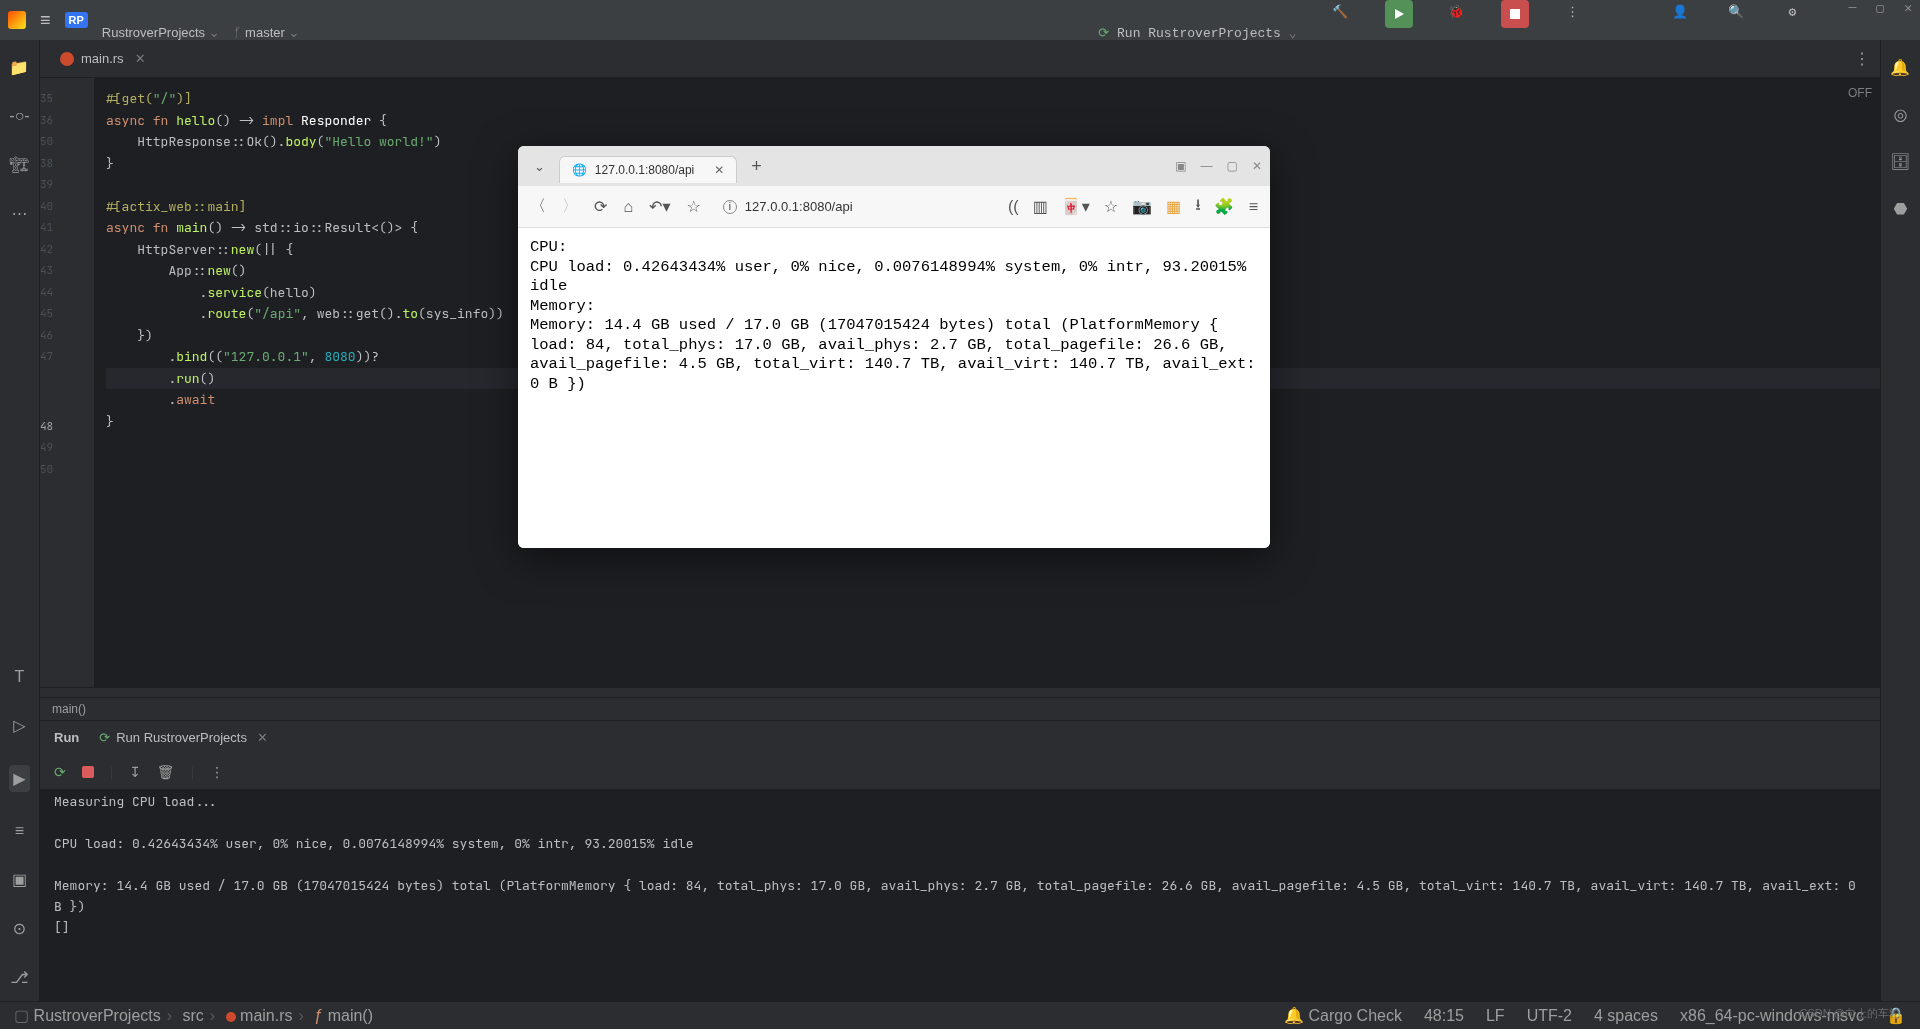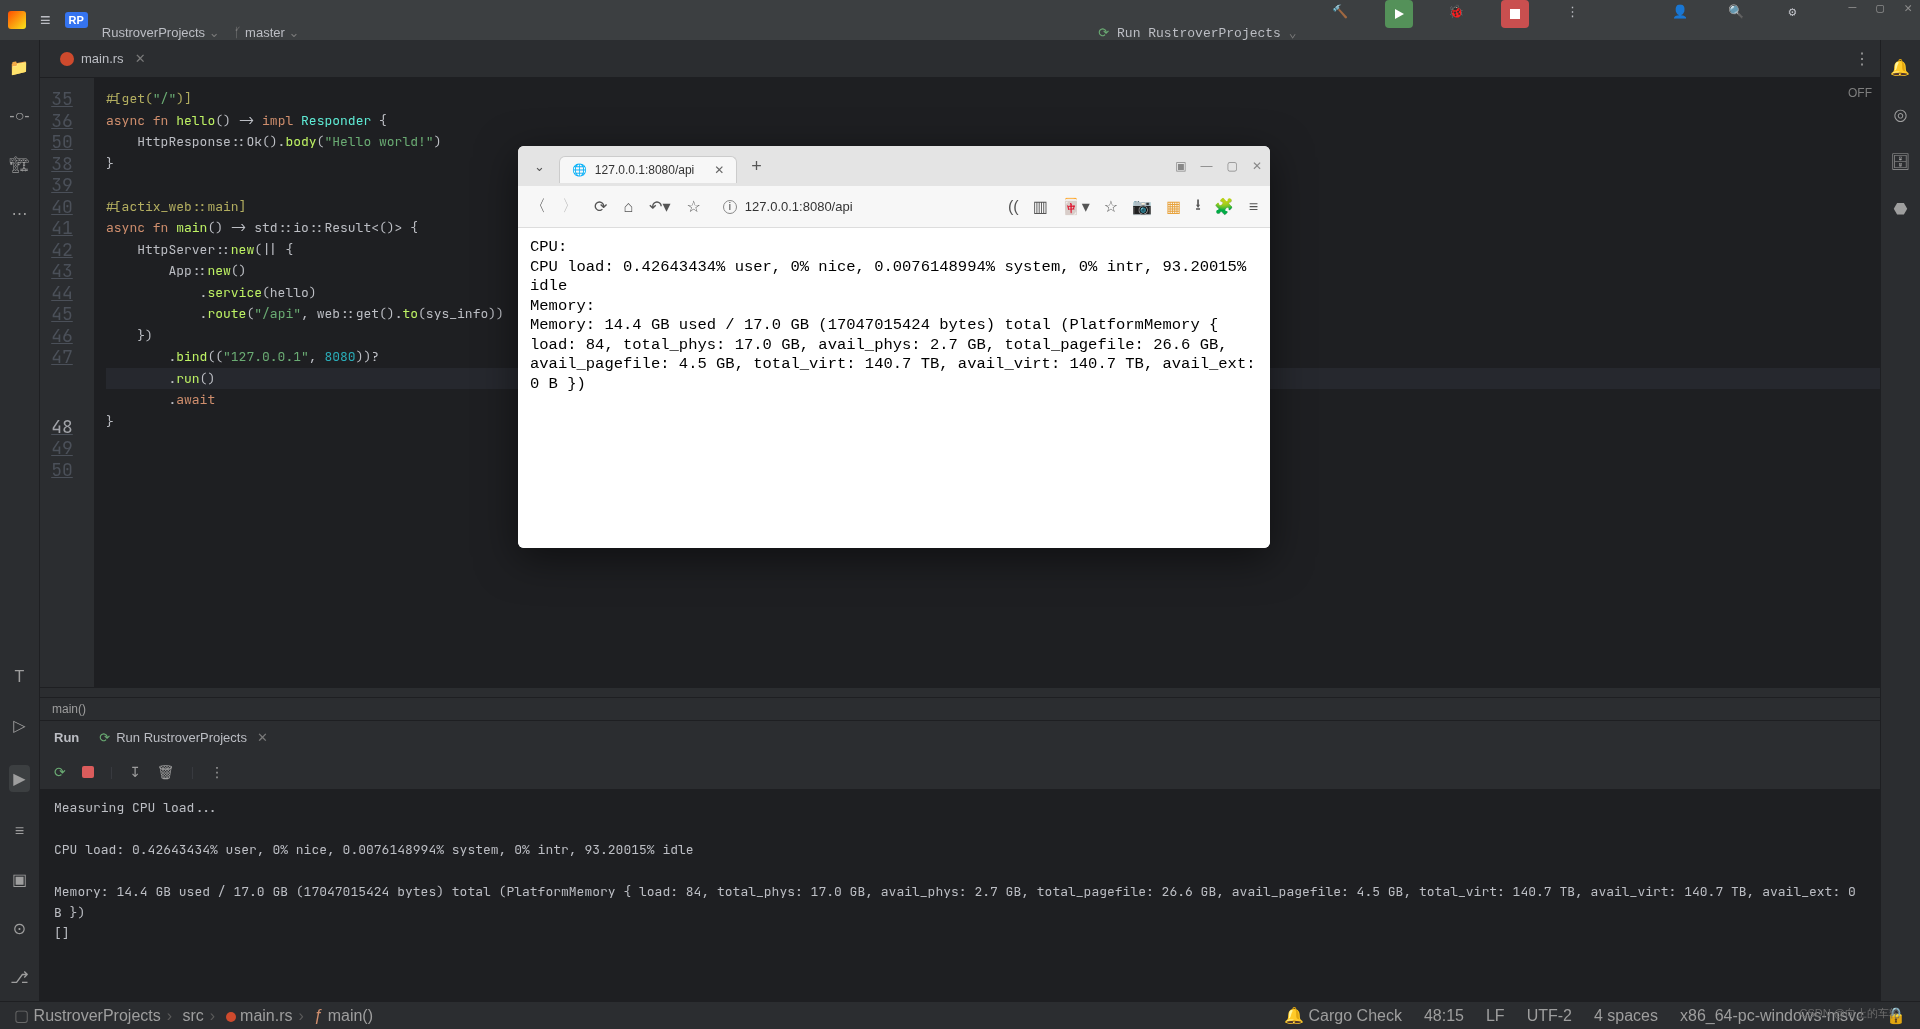--- a/index.html
+++ b/index.html
@@ -28,45 +28,45 @@
 
 
 .tab-row{height:38px;background:#2B2D30;border-bottom:1px solid #1E1F22;display:flex;align-items:center;padding-left:10px;}
 .file-tab{display:flex;align-items:center;gap:7px;padding:0 10px;height:100%;}
 .rust-icon{width:14px;height:14px;background:#CE4A2D;border-radius:50%;display:inline-block;}
 .tab-close{color:#7A7A7A;margin-left:4px;}
 .tab-right{margin-left:auto;margin-right:10px;display:flex;gap:16px;align-items:center;}
 
 
 .editor-wrap{display:flex;flex:1;min-height:0;overflow:hidden;position:relative;}
-.gutter{width:54px;background:#2B2D30;text-align:center;padding:10px 10px 0 0;color:#4B5059;font-family:'JetBrains Mono',Consolas,monospace;font-size:18px;line-height:21.5px;text-decoration:underline;}
+.gutter{width:54px;background:#2B2D30;text-align:left;padding:10px 10px 0 0;color:#4B5059;font-family:'JetBrains Mono',Consolas,monospace;font-size:11px;line-height:21.5px;}
 .code{flex:1;background:#1E1F22;padding:10px 0 0 12px;font-family:'JetBrains Mono',Consolas,monospace;font-size:13px;line-height:21.5px;white-space:pre;overflow:auto;color:#BCBEC4;}
 .code .kw{color:#CF8E6D;}
 .code .fn{color:#bef264;}
-.code .ty{color:#5eead4;}
+.code .ty{color:#ffffff;}
 .code .st{color:#6AAB73;}
 .code .num{color:#2AACB8;}
 .code .attr{color:#B3AE60;}
 .off-badge{position:absolute;top:8px;right:8px;color:#7E7E7E;font-size:12px;}
 .cursor-row{background:#26282E;}
 .hl-gutter{color:#A1A3A8;margin-top:48px;}
 .scrollbar-h{height:10px;background:#2B2D30;border-top:1px solid #1E1F22;}
 
 
 .crumb{height:24px;background:#2B2D30;border-top:1px solid #1E1F22;border-bottom:1px solid #1E1F22;display:flex;align-items:center;padding:0 12px;color:#9E9E9E;font-size:12px;}
 
 
 .run-panel{height:280px;background:#1E1F22;display:flex;flex-direction:column;}
 .run-tabs{height:34px;display:flex;align-items:center;gap:20px;padding:0 14px;border-bottom:1px solid #2B2D30;background:#2B2D30;}
 .run-tab-active{color:#fff;font-weight:600;}
 .run-tab{display:flex;align-items:center;gap:6px;color:#BCBEC4;}
 .run-toolbar{height:34px;display:flex;align-items:center;gap:16px;padding:0 14px;border-bottom:1px solid #2B2D30;background:#2B2D30;}
 .tool-icon{color:#9E9E9E;cursor:pointer;font-size:14px;}
 .mini-stop{width:12px;height:12px;background:#DB5C5C;border-radius:2px;}
-.run-output{flex:1;padding:8px 14px;font-family:'JetBrains Mono',Consolas,monospace;font-size:13px;line-height:21px;color:#BCBEC4;white-space:pre-wrap;overflow:auto;}
+.run-output{flex:1;padding:2px 14px;font-family:'JetBrains Mono',Consolas,monospace;font-size:13px;line-height:21px;color:#BCBEC4;white-space:pre-wrap;overflow:auto;}
 
 
 .status{position:absolute;bottom:0;left:0;right:0;height:28px;background:#2B2D30;border-top:1px solid #1E1F22;display:flex;align-items:center;padding:0 14px;font-size:16px;color:#9E9E9E;}
 .status-right{margin-left:auto;display:flex;gap:22px;align-items:center;}
 .bc-sep{margin:0 6px;color:#5A5A5A;}
 
 
 .browser{position:absolute;top:146px;left:518px;width:752px;height:402px;background:#F2F2F2;border-radius:6px;box-shadow:0 10px 40px rgba(0,0,0,.5);display:flex;flex-direction:column;overflow:hidden;}
 .br-tabs{height:40px;background:#E4E4E4;display:flex;align-items:center;padding:0 8px;gap:6px;}
 .br-collapse{color:#555;padding:4px 8px;}

